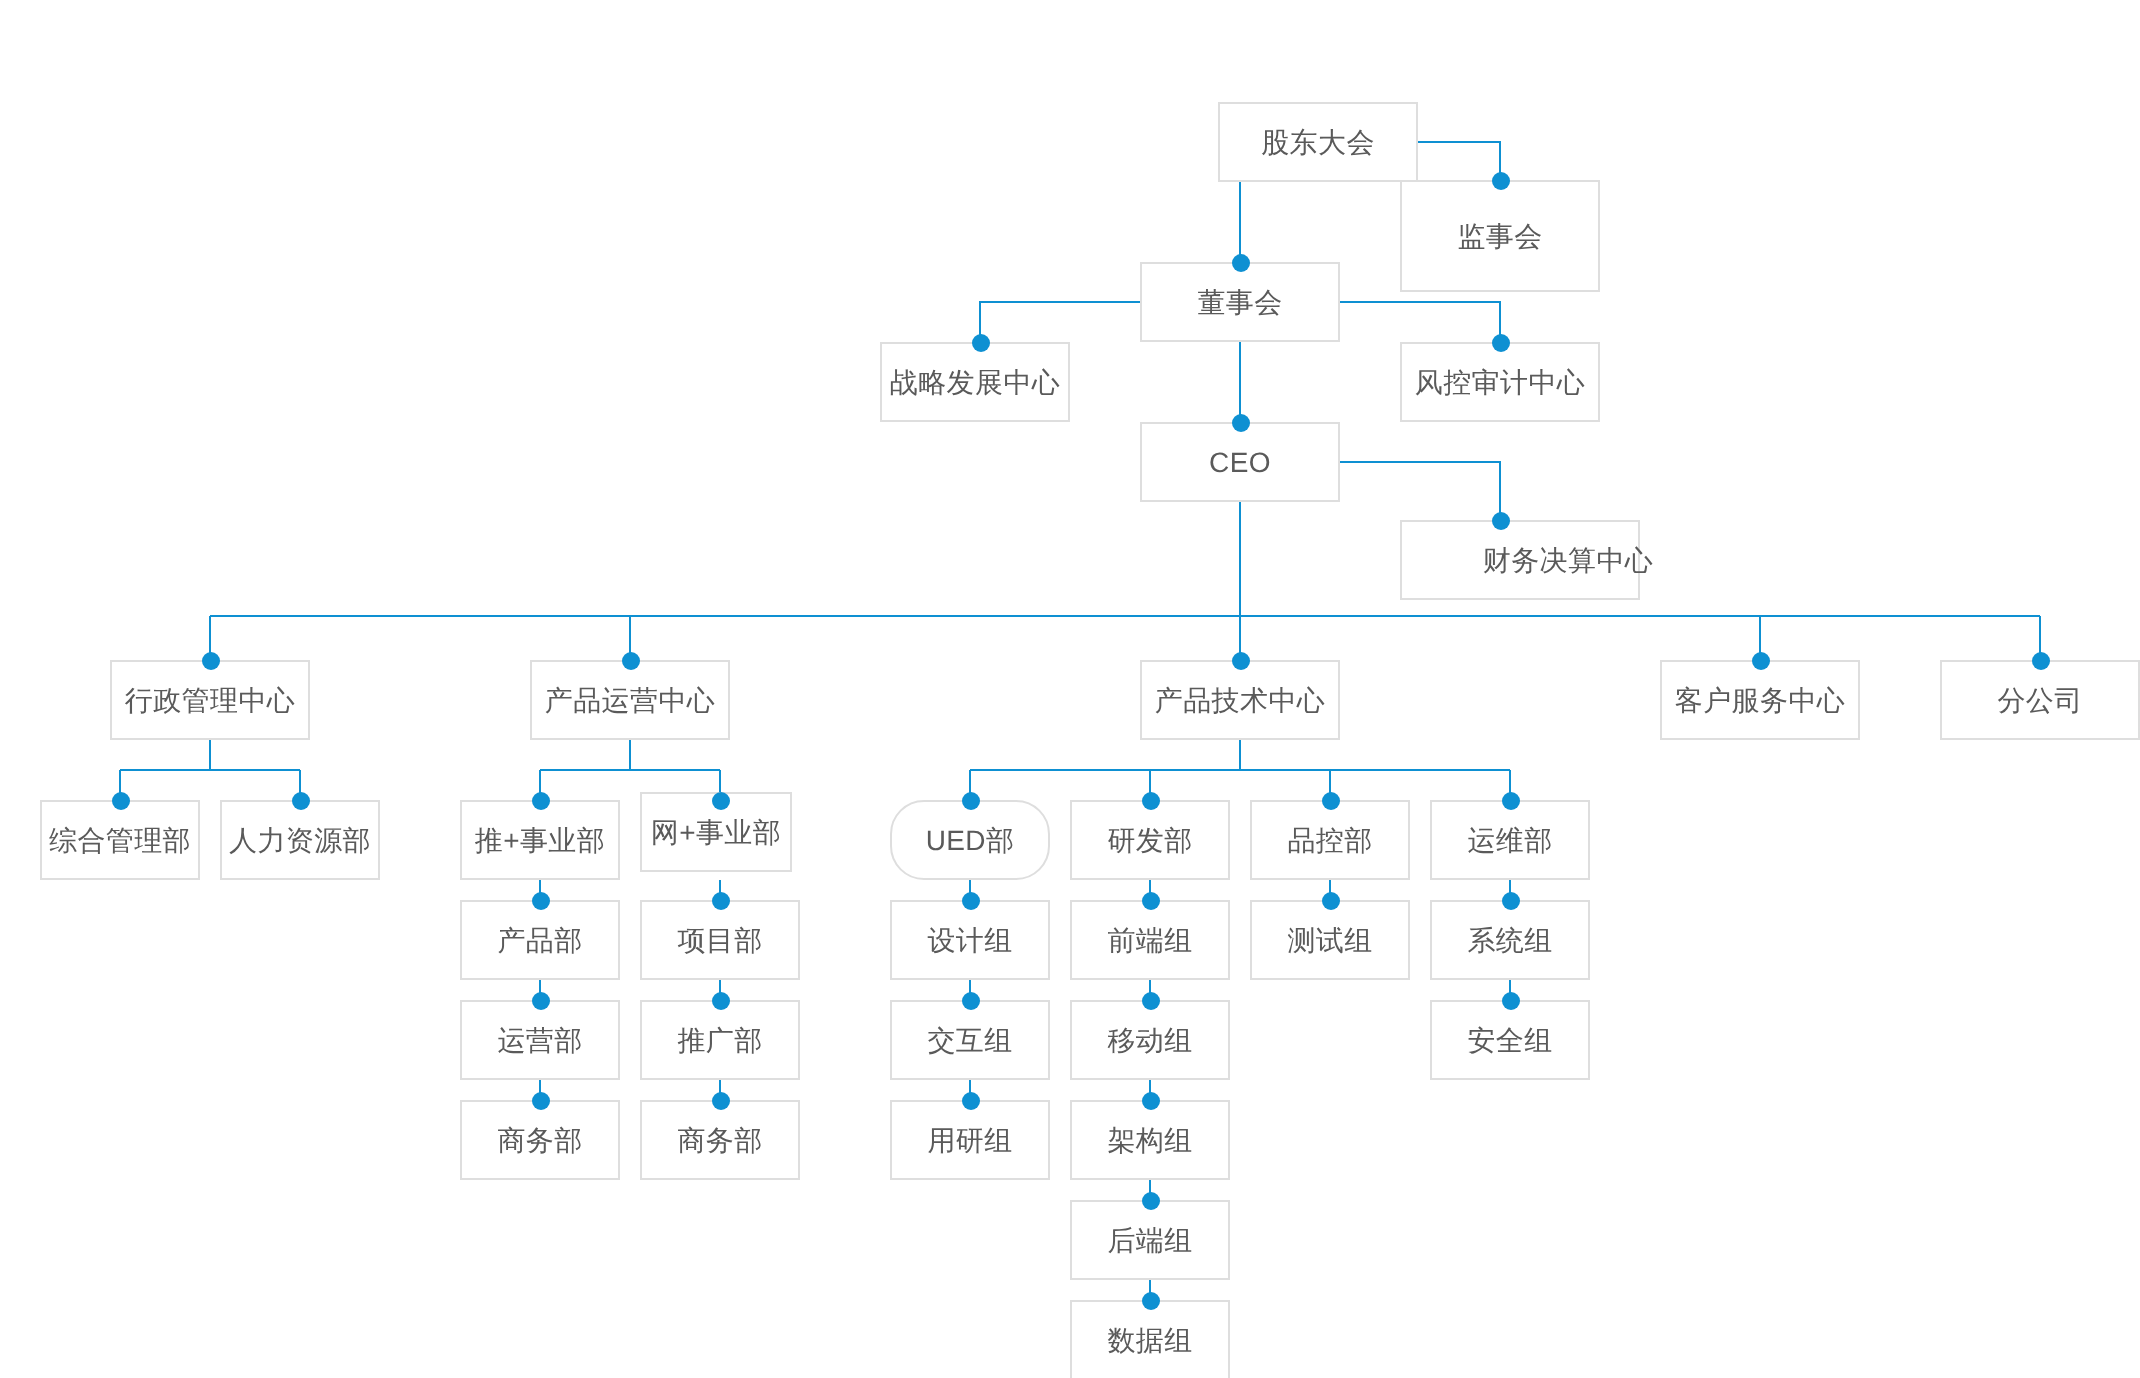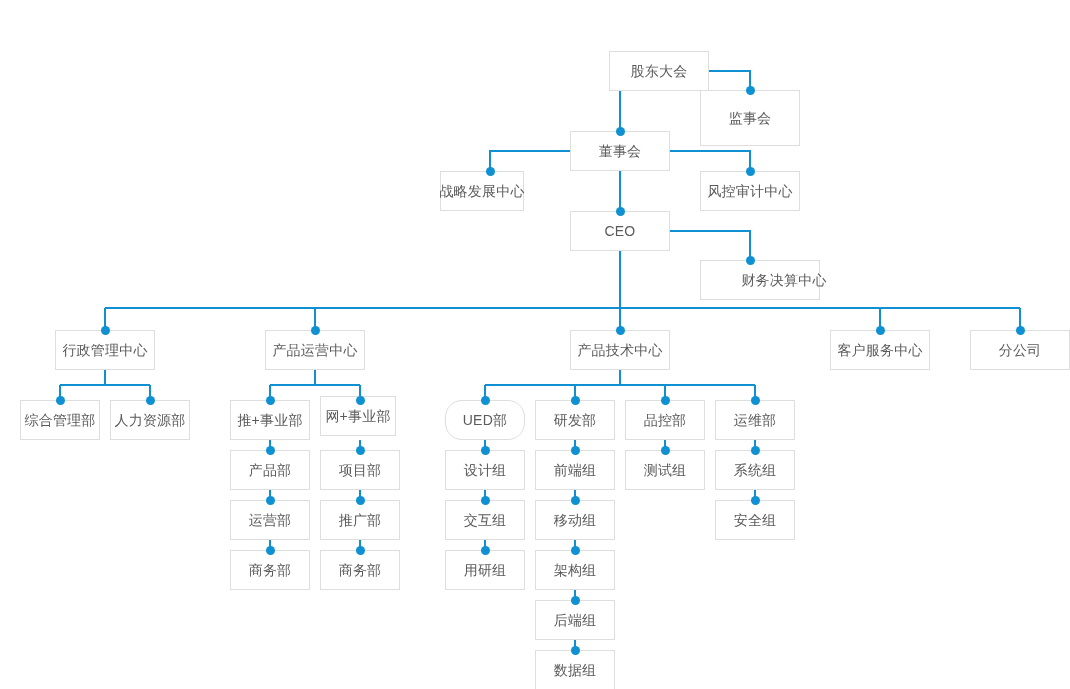--- a/index.html
+++ b/index.html
@@ -105,21 +105,21 @@
         <span class="node-label">股东大会</span>
       </div>
       <div class="node" style="left: 700px; top: 90px; width: 100px; height: 56px;">
         <span class="node-label">监事会</span>
       </div>
       <span class="dot" style="left: 750px; top: 90px;"></span>
       <div class="node" style="left: 570px; top: 131px; width: 100px; height: 40px;">
         <span class="node-label">董事会</span>
       </div>
       <span class="dot" style="left: 620px; top: 131px;"></span>
-      <div class="node" style="left: 440px; top: 171px; width: 84px; height: 40px;">
+      <div class="node" style="left: 440px; top: 171px; width: 95px; height: 40px;">
         <span class="node-label">战略发展中心</span>
       </div>
       <span class="dot" style="left: 490px; top: 171px;"></span>
       <div class="node" style="left: 700px; top: 171px; width: 100px; height: 40px;">
         <span class="node-label">风控审计中心</span>
       </div>
       <span class="dot" style="left: 750px; top: 171px;"></span>
       <div class="node" style="left: 570px; top: 211px; width: 100px; height: 40px;">
         <span class="node-label">CEO</span>
       </div>

